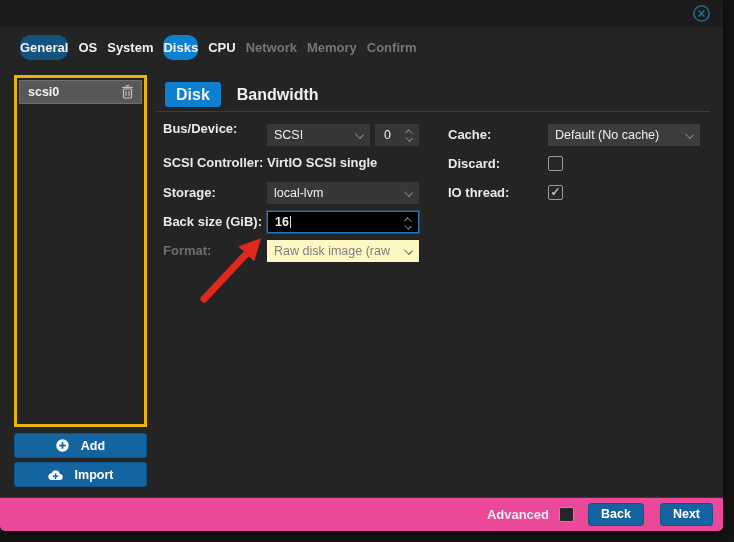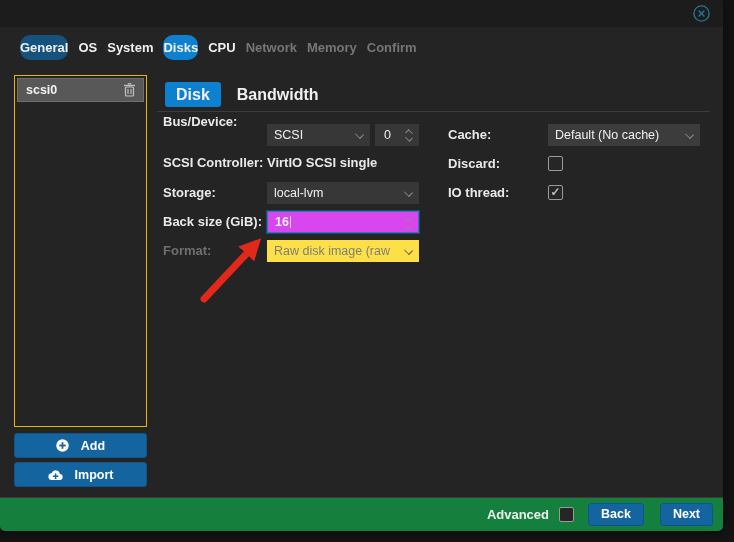--- a/index.html
+++ b/index.html
@@ -12,55 +12,55 @@
   #close { position:absolute; right:13px; top:5px; width:17px; height:17px; cursor:pointer; }
 
   
   #wizardtabs { position:absolute; left:20px; top:35px; display:flex; gap:10px; align-items:center; }
   .wtab { padding:0 0; height:25px; line-height:25px; font-size:13px; font-weight:700; color:#f0f0f0; border-radius:10px; white-space:nowrap; }
   .wtab.visited { background:#15537e; }
   .wtab.active  { background:#0e80d0; }
   .wtab.disabled{ color:#767676; }
 
   
-  #diskpanel { position:absolute; left:14px; top:75px; width:133px; height:352px; border:1px solid #eab308; background:#242424; }
+  #diskpanel { position:absolute; left:14px; top:75px; width:133px; height:352px; border:3px solid #eab308; background:#242424; }
   .disk-item { position:relative; margin:2px; height:24px; background:#585858; border:1px solid #6f6f6f; color:#f2f2f2; font-size:12.5px; font-weight:700; line-height:22px; padding-left:8px; }
   .disk-item svg { position:absolute; right:7px; top:4px; }
 
   .panel-btn { position:absolute; left:14px; width:133px; height:25px; background:#1464a0; border:1px solid #10558a; border-radius:3px; color:#fff; font-size:12.5px; font-weight:700; display:flex; align-items:center; justify-content:center; gap:12px; cursor:pointer; }
   #add-btn { top:433px; }
   #import-btn { top:462px; }
 
   
   #subtabs { position:absolute; left:165px; top:82px; display:flex; gap:16px; align-items:center; }
   .stab { height:25px; line-height:25px; font-size:16px; font-weight:700; color:#f0f0f0; border-radius:3px; }
   .stab.active { background:#0e80d0; padding:0 11px; }
   #subtab-divider { position:absolute; left:157px; top:111px; width:553px; height:1px; background:#3d3d3d; }
 
   
   .flabel { position:absolute; font-size:13px; font-weight:700; color:#e9e9e9; line-height:22px; }
   .fvalue-text { position:absolute; font-size:13px; font-weight:700; color:#e9e9e9; line-height:22px; }
   .dropdown { position:absolute; height:22px; background:#373737; color:#efefef; font-size:12.5px; font-weight:400; line-height:22px; padding-left:7px; }
   .dropdown .chev { position:absolute; right:7px; top:7px; width:7px; height:7px; border-right:1.6px solid #8e8e8e; border-bottom:1.6px solid #8e8e8e; transform:rotate(45deg) scale(1,0.8); }
-  .dropdown.disabled { background:#fde047; color:#7e7e7e; }
+  .dropdown.disabled { background:#fef9c3; color:#7e7e7e; }
   .dropdown.disabled .chev { border-color:#585858; }
   .spinners { position:absolute; right:5px; top:3px; width:9px; height:16px; }
   .spin-up, .spin-dn { position:absolute; left:1px; width:6px; height:6px; border-right:1.5px solid #8e8e8e; border-bottom:1.5px solid #8e8e8e; }
   .spin-up { top:3px; transform:rotate(-135deg) scale(1,0.8); }
   .spin-dn { top:8px; transform:rotate(45deg) scale(1,0.8); }
 
-  #disk-size-field { position:absolute; left:267px; top:211px; width:152px; height:22px; background:#d946ef; border:1px solid #2577be; box-shadow:0 0 0 1px rgba(37,119,190,.45); color:#efefef; font-size:12.5px; font-weight:700; line-height:20px; padding-left:7px; }
+  #disk-size-field { position:absolute; left:267px; top:211px; width:152px; height:22px; background:#000000; border:1px solid #2577be; box-shadow:0 0 0 1px rgba(37,119,190,.45); color:#efefef; font-size:12.5px; font-weight:700; line-height:20px; padding-left:7px; }
   #caret { display:inline-block; width:1px; height:12px; background:#e0e0e0; margin-left:1px; vertical-align:-2px; }
 
   .checkbox { position:absolute; width:15px; height:15px; background:#262626; border:1px solid #9a9a9a; border-radius:2px; color:#bdbdbd; font-size:12px; font-weight:700; line-height:13px; text-align:center; cursor:pointer; }
 
   .dim { color:#6f6f6f; }
 
   
-  #footer { position:absolute; left:0; bottom:0; width:100%; height:34px; background:#15803d; border-top:1px solid #3a3a3a; border-radius:0 0 5px 5px; display:flex; align-items:center; justify-content:flex-end; gap:10px; padding-right:10px; }
+  #footer { position:absolute; left:0; bottom:0; width:100%; height:34px; background:#ec4899; border-top:1px solid #3a3a3a; border-radius:0 0 5px 5px; display:flex; align-items:center; justify-content:flex-end; gap:10px; padding-right:10px; }
   #advanced-label { font-size:13px; font-weight:700; color:#ededed; }
   #advanced-checkbox { position:static; }
   .footer-btn { height:23px; background:#1464a0; border:1px solid #10558a; border-radius:3px; color:#fff; font-size:12.5px; font-weight:700; padding:0 12px; line-height:21px; cursor:pointer; }
   #back-btn { margin-left:4px; }
   #next-btn { margin-left:6px; }
 
   #arrow-overlay { position:absolute; left:0; top:0; width:723px; height:531px; pointer-events:none; }
 </style>
 </head>
 <body>
@@ -118,21 +118,21 @@
     </svg>
     <span>Import</span>
   </div>
 
   <div id="subtabs">
     <span class="stab active">Disk</span>
     <span class="stab">Bandwidth</span>
   </div>
   <div id="subtab-divider"></div>
 
-  <span class="flabel" style="left:163px; top:111px;">Bus/Device:</span>
+  <span class="flabel" style="left:163px; top:118px;">Bus/Device:</span>
   <div class="dropdown" style="left:267px; top:124px; width:103px;">
     <span>SCSI</span>
     <span class="chev"></span>
   </div>
   <div class="dropdown" style="left:375px; top:124px; width:44px; padding-left:9px;">
     <span>0</span>
     <span class="spinners">
         <span class="spin-up"></span>
         <span class="spin-dn"></span>
       </span>

